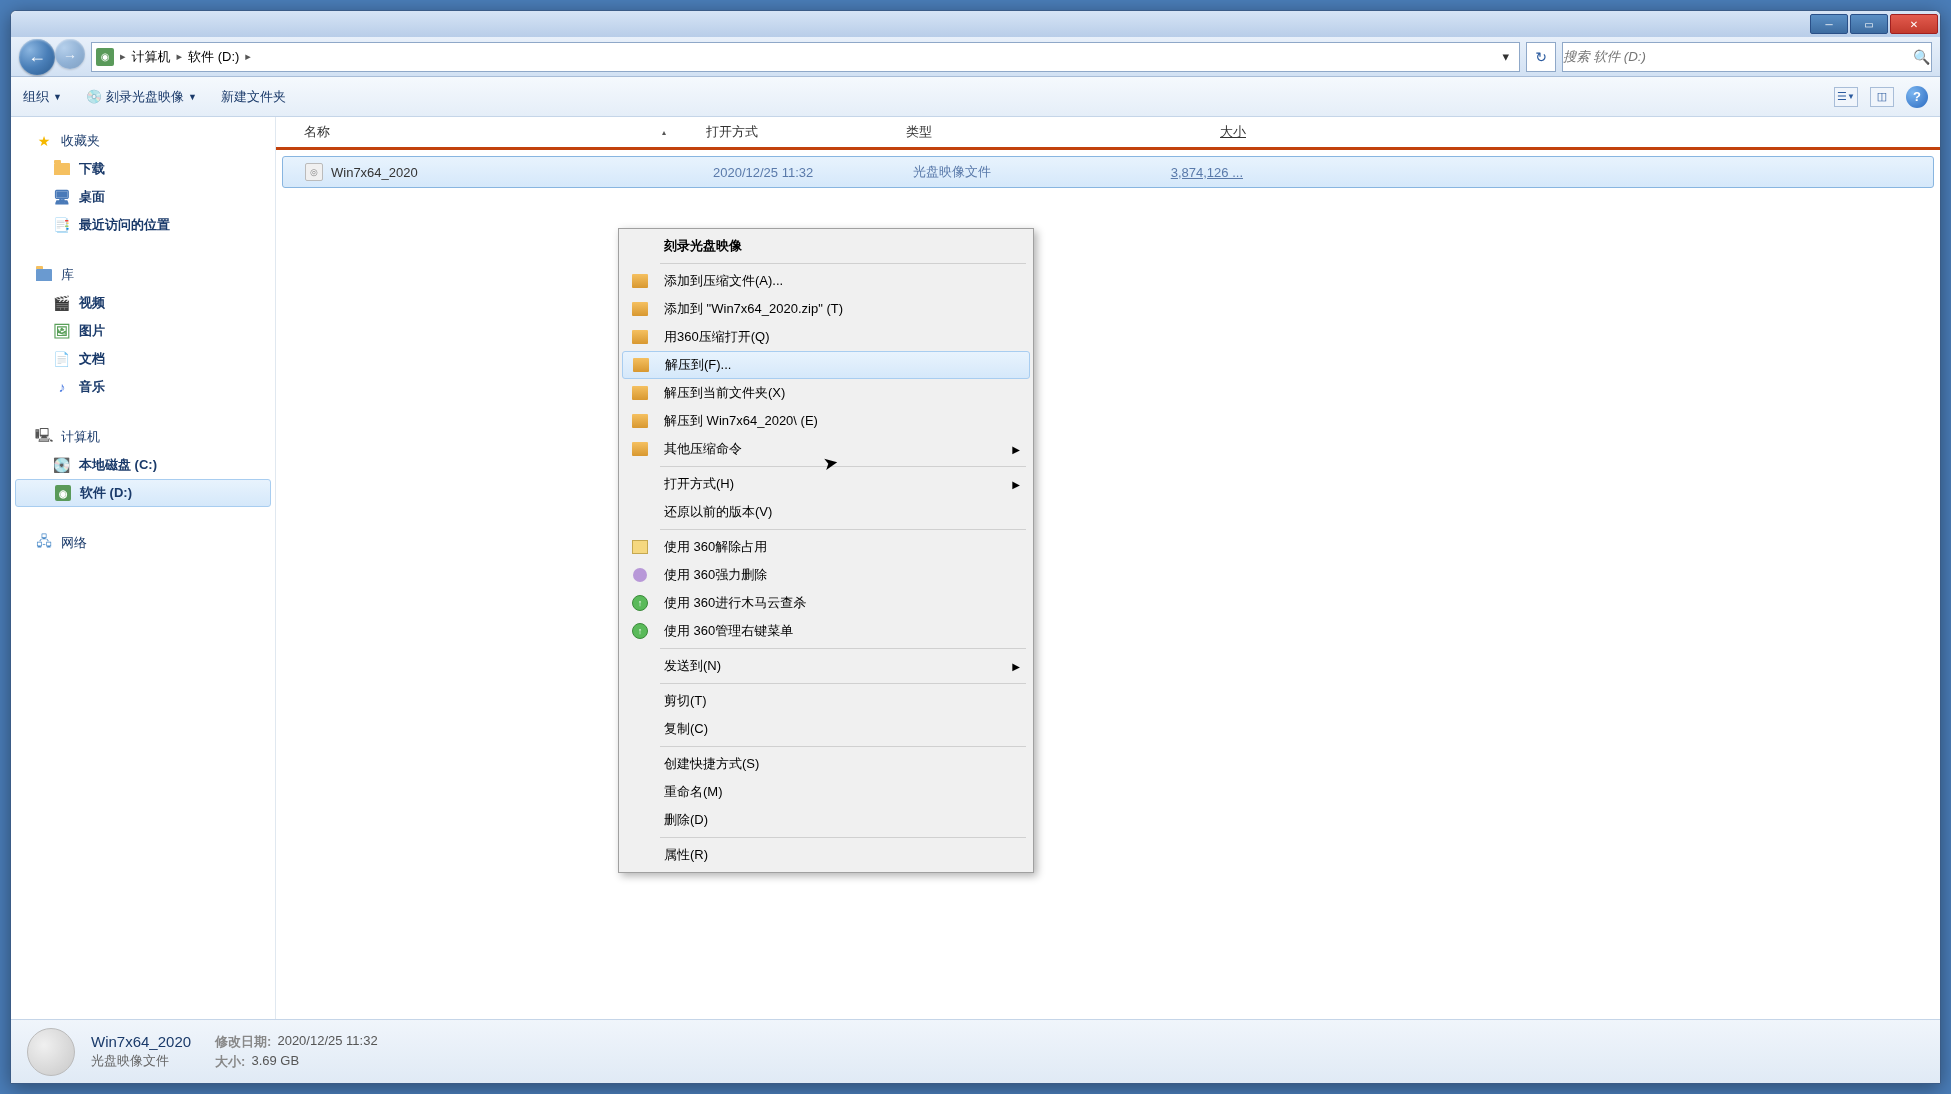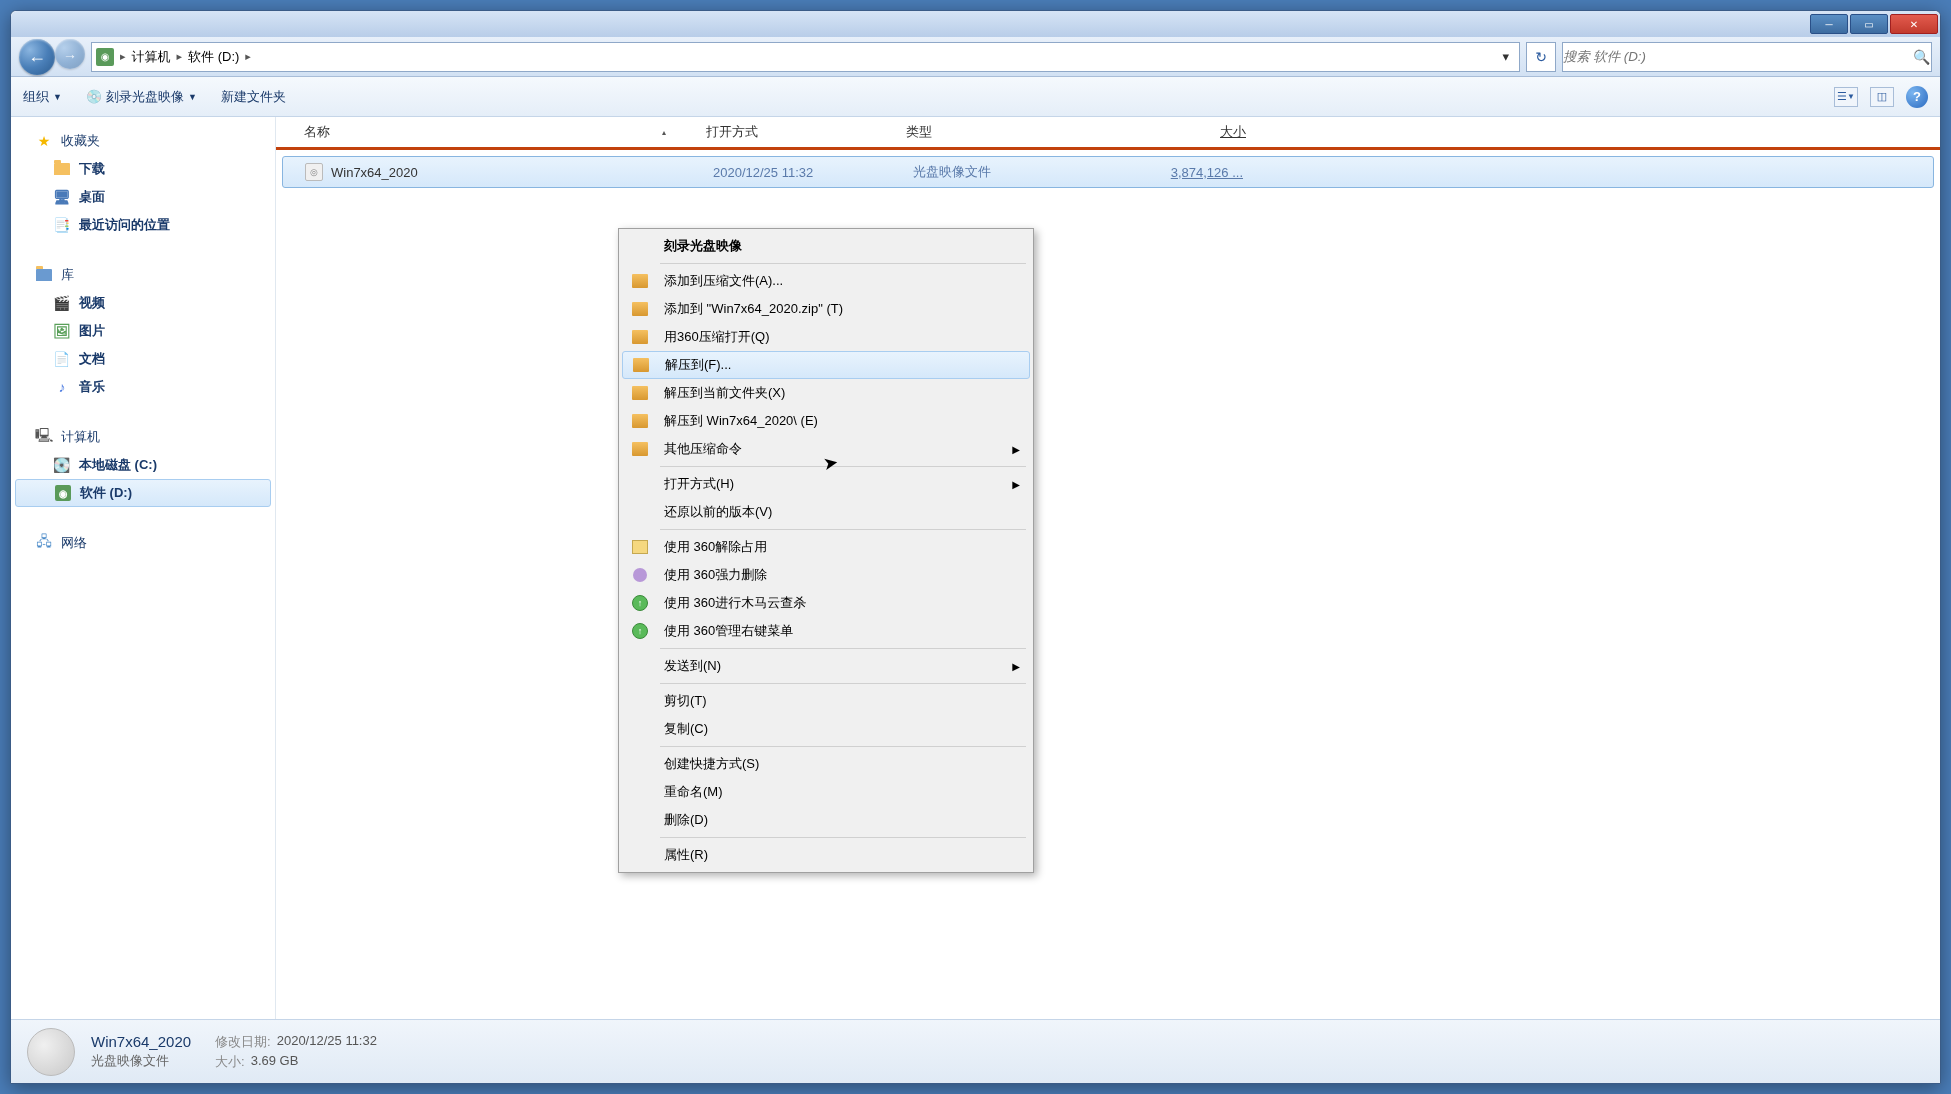--- a/index.html
+++ b/index.html
@@ -72,21 +72,21 @@
     .box-ic { width:16px; height:14px; background:#f5d880; border:1px solid #c5a850; }
     .purple-ic { width:14px; height:14px; border-radius:50%; background:#b898d8; }
     
     .statusbar { height: 64px; background: linear-gradient(#f0f5fb, #e0eaf5); border-top: 1px solid #c5d5e8; display: flex; align-items: center; padding: 8px 16px; gap: 16px; }
     .status-icon { width: 48px; height: 48px; border-radius: 50%; background: radial-gradient(circle at 35% 35%, #f0f0f0, #c8c8c8); border:1px solid #bbb; }
     .status-text { display: flex; flex-direction: column; gap: 2px; }
     .status-title { font-size: 15px; color: #1a3a6a; }
     .status-sub { font-size: 13px; color: #666; }
     .status-meta { display: flex; flex-direction: column; gap: 2px; font-size: 13px; color: #555; margin-left: 8px; }
     .status-meta span { display:flex; gap: 6px; }
-    .meta-label { color: #888; }
+    .meta-label { color: #888; font-weight: bold; }
     
     .cursor { position: absolute; left: 823px; top: 452px; font-size: 18px; color: #000; pointer-events: none; transform: rotate(-10deg); }
   </style>
 </head>
 <body>
 
 <div class="window">
 
   <div class="titlebar">
     <div class="win-btns">

